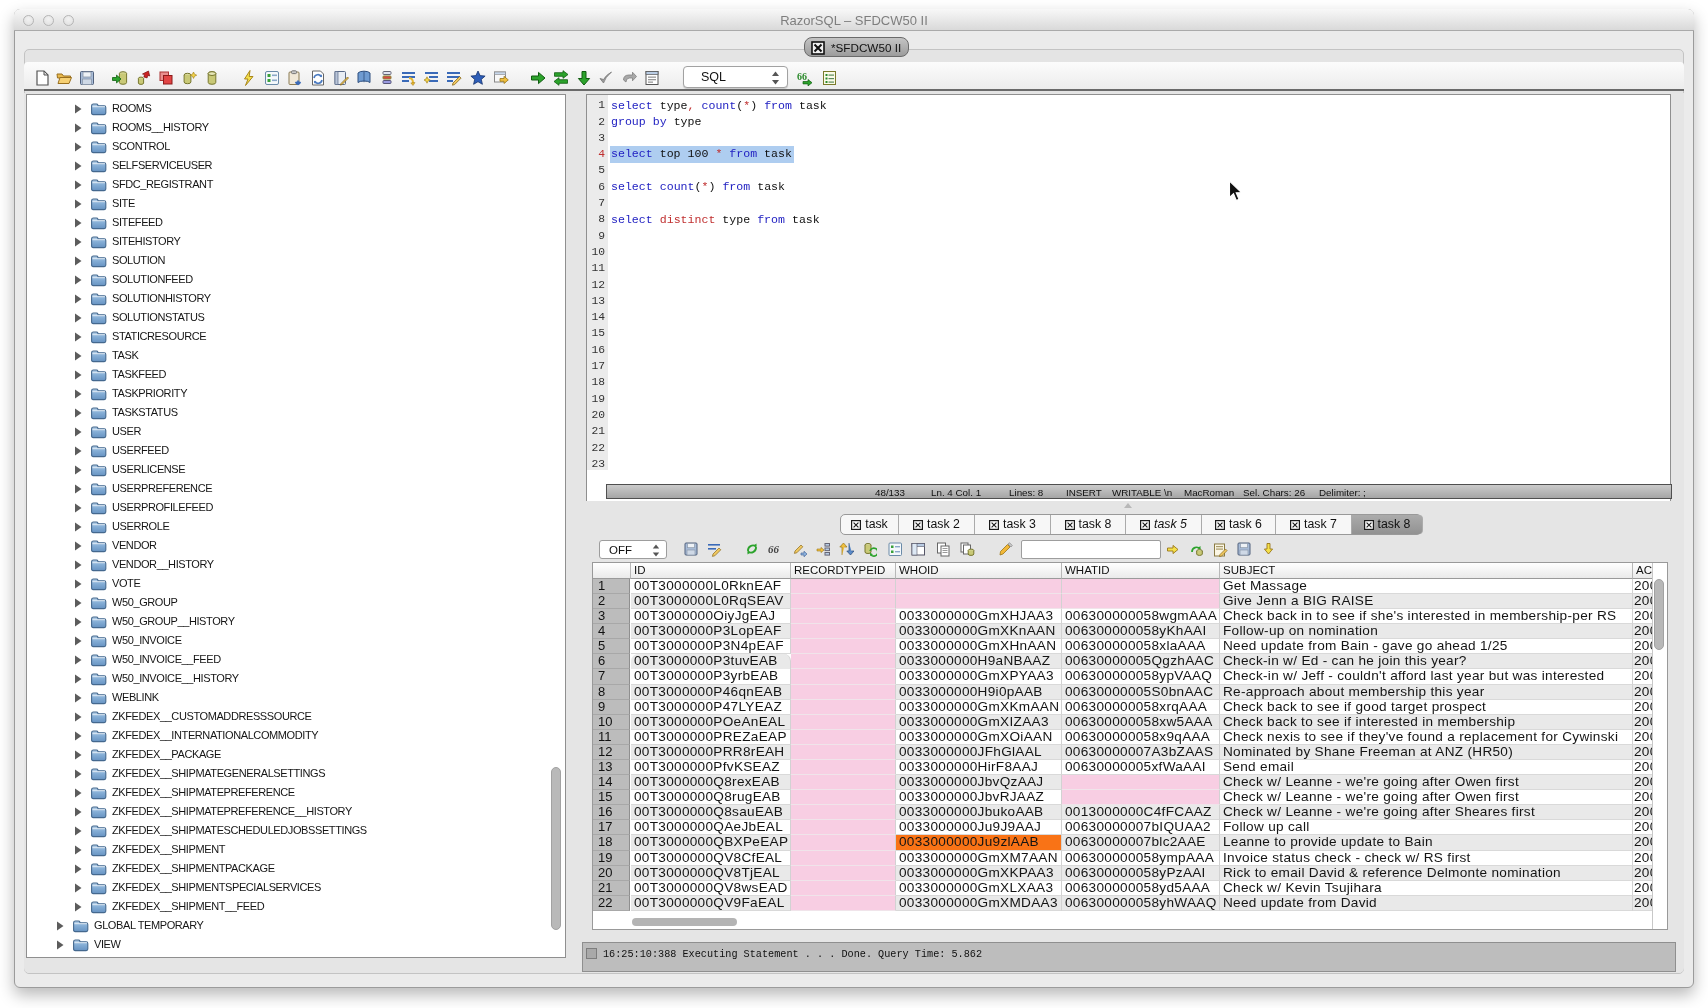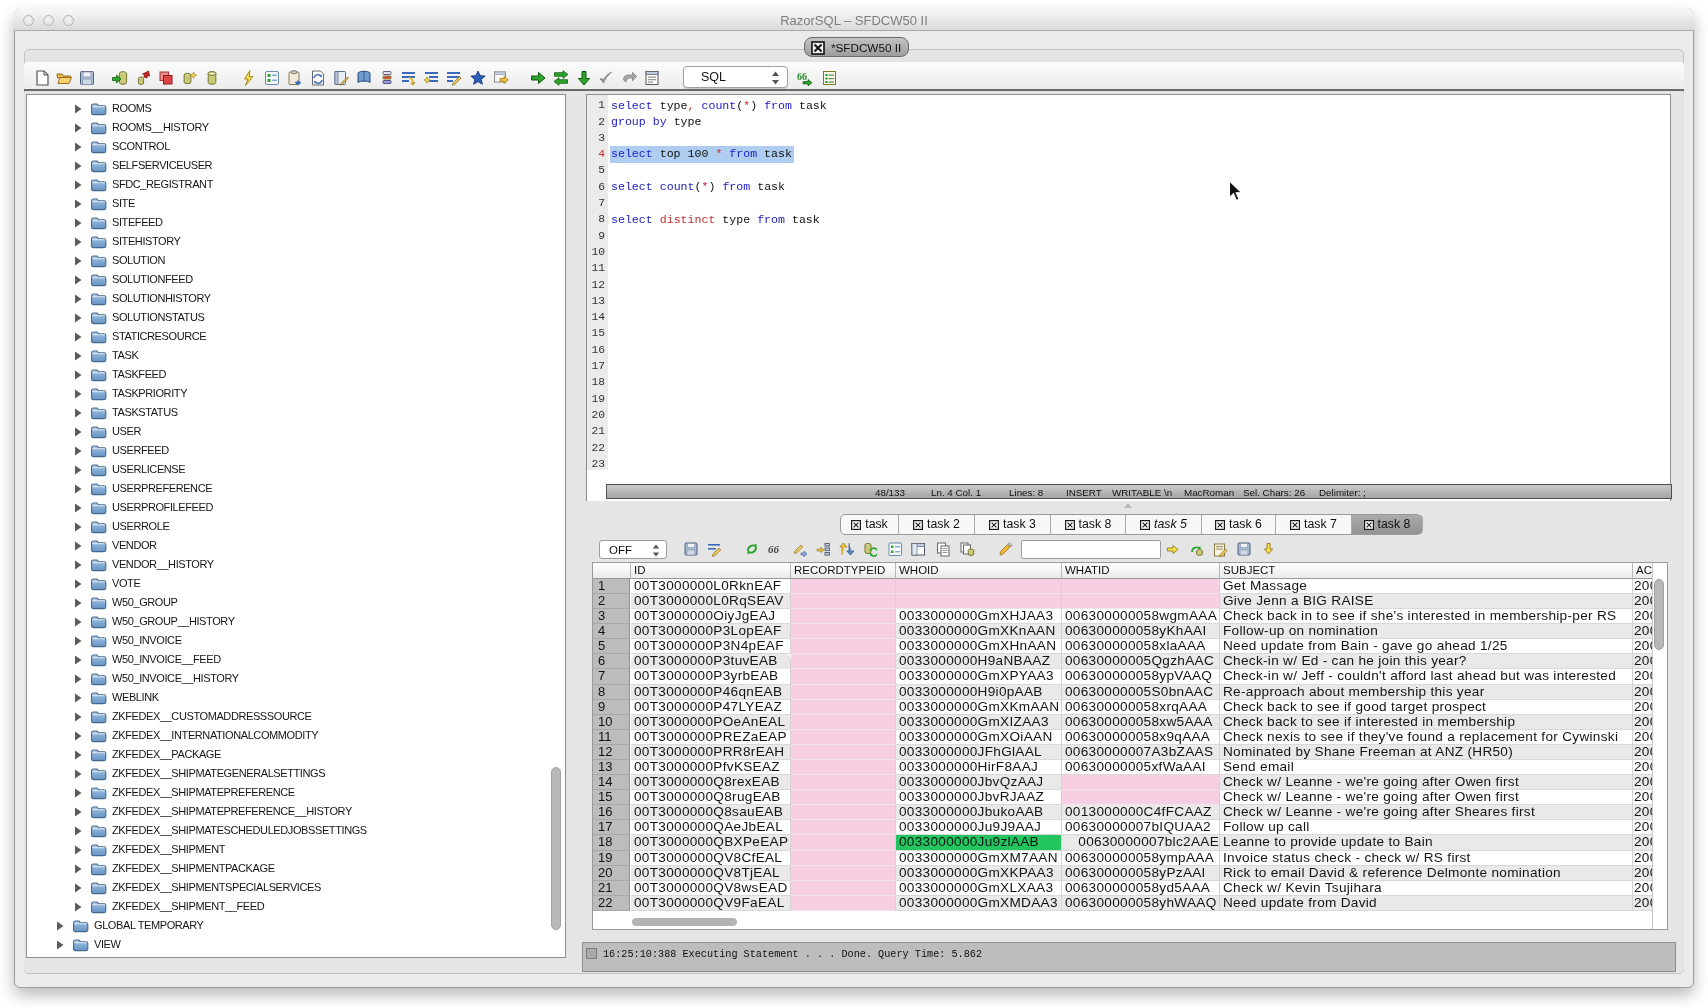--- a/index.html
+++ b/index.html
@@ -1115,21 +1115,21 @@
 <div class="cell" style="left:791px;top:654px;width:105px;height:15px;background:#f8cee3;border-bottom-color:#f0e4ea;"></div>
 <div class="cell" style="left:896px;top:654px;width:166px;height:15px;background:#e9e9e9;">0033000000H9aNBAAZ</div>
 <div class="cell" style="left:1062px;top:654px;width:158px;height:15px;background:#e9e9e9;">00630000005QgzhAAC</div>
 <div class="cell" style="left:1220px;top:654px;width:413px;height:15px;background:#e9e9e9;">Check-in w/ Ed - can he join this year?</div>
 <div class="cell" style="left:1633px;top:654px;width:20px;height:15px;background:#e9e9e9;padding-left:1px;">2006</div>
 <div class="rnum" style="left:593px;top:669px;width:37px;height:16px;">7</div>
 <div class="cell" style="left:631px;top:669px;width:160px;height:16px;background:#ffffff;">00T3000000P3yrbEAB</div>
 <div class="cell" style="left:791px;top:669px;width:105px;height:16px;background:#f8cee3;border-bottom-color:#f0e4ea;"></div>
 <div class="cell" style="left:896px;top:669px;width:166px;height:16px;background:#ffffff;">0033000000GmXPYAA3</div>
 <div class="cell" style="left:1062px;top:669px;width:158px;height:16px;background:#ffffff;">006300000058ypVAAQ</div>
-<div class="cell" style="left:1220px;top:669px;width:413px;height:16px;background:#ffffff;">Check-in w/ Jeff - couldn't afford last ahead but was interested</div>
+<div class="cell" style="left:1220px;top:669px;width:413px;height:16px;background:#ffffff;">Check-in w/ Jeff - couldn't afford last year but was interested</div>
 <div class="cell" style="left:1633px;top:669px;width:20px;height:16px;background:#ffffff;padding-left:1px;">2006</div>
 <div class="rnum" style="left:593px;top:685px;width:37px;height:15px;">8</div>
 <div class="cell" style="left:631px;top:685px;width:160px;height:15px;background:#e9e9e9;">00T3000000P46qnEAB</div>
 <div class="cell" style="left:791px;top:685px;width:105px;height:15px;background:#f8cee3;border-bottom-color:#f0e4ea;"></div>
 <div class="cell" style="left:896px;top:685px;width:166px;height:15px;background:#e9e9e9;">0033000000H9i0pAAB</div>
 <div class="cell" style="left:1062px;top:685px;width:158px;height:15px;background:#e9e9e9;">00630000005S0bnAAC</div>
 <div class="cell" style="left:1220px;top:685px;width:413px;height:15px;background:#e9e9e9;">Re-approach about membership this year</div>
 <div class="cell" style="left:1633px;top:685px;width:20px;height:15px;background:#e9e9e9;padding-left:1px;">2006</div>
 <div class="rnum" style="left:593px;top:700px;width:37px;height:15px;">9</div>
 <div class="cell" style="left:631px;top:700px;width:160px;height:15px;background:#ffffff;">00T3000000P47LYEAZ</div>
@@ -1190,22 +1190,22 @@
 <div class="rnum" style="left:593px;top:820px;width:37px;height:15px;">17</div>
 <div class="cell" style="left:631px;top:820px;width:160px;height:15px;background:#ffffff;">00T3000000QAeJbEAL</div>
 <div class="cell" style="left:791px;top:820px;width:105px;height:15px;background:#f8cee3;border-bottom-color:#f0e4ea;"></div>
 <div class="cell" style="left:896px;top:820px;width:166px;height:15px;background:#ffffff;">0033000000Ju9J9AAJ</div>
 <div class="cell" style="left:1062px;top:820px;width:158px;height:15px;background:#ffffff;">00630000007bIQUAA2</div>
 <div class="cell" style="left:1220px;top:820px;width:413px;height:15px;background:#ffffff;">Follow up call</div>
 <div class="cell" style="left:1633px;top:820px;width:20px;height:15px;background:#ffffff;padding-left:1px;">2006</div>
 <div class="rnum" style="left:593px;top:835px;width:37px;height:16px;">18</div>
 <div class="cell" style="left:631px;top:835px;width:160px;height:16px;background:#e9e9e9;">00T3000000QBXPeEAP</div>
 <div class="cell" style="left:791px;top:835px;width:105px;height:16px;background:#f8cee3;border-bottom-color:#f0e4ea;"></div>
-<div class="cell" style="left:896px;top:835px;width:166px;height:16px;background:#22c55e;">0033000000Ju9zlAAB</div>
-<div class="cell" style="left:1062px;top:835px;width:158px;height:16px;background:#e9e9e9;text-align:right;">00630000007blc2AAE</div>
+<div class="cell" style="left:896px;top:835px;width:166px;height:16px;background:#f97316;">0033000000Ju9zlAAB</div>
+<div class="cell" style="left:1062px;top:835px;width:158px;height:16px;background:#e9e9e9;">00630000007blc2AAE</div>
 <div class="cell" style="left:1220px;top:835px;width:413px;height:16px;background:#e9e9e9;">Leanne to provide update to Bain</div>
 <div class="cell" style="left:1633px;top:835px;width:20px;height:16px;background:#e9e9e9;padding-left:1px;">2006</div>
 <div class="rnum" style="left:593px;top:851px;width:37px;height:15px;">19</div>
 <div class="cell" style="left:631px;top:851px;width:160px;height:15px;background:#ffffff;">00T3000000QV8CfEAL</div>
 <div class="cell" style="left:791px;top:851px;width:105px;height:15px;background:#f8cee3;border-bottom-color:#f0e4ea;"></div>
 <div class="cell" style="left:896px;top:851px;width:166px;height:15px;background:#ffffff;">0033000000GmXM7AAN</div>
 <div class="cell" style="left:1062px;top:851px;width:158px;height:15px;background:#ffffff;">006300000058ympAAA</div>
 <div class="cell" style="left:1220px;top:851px;width:413px;height:15px;background:#ffffff;">Invoice status check - check w/ RS first</div>
 <div class="cell" style="left:1633px;top:851px;width:20px;height:15px;background:#ffffff;padding-left:1px;">2006</div>
 <div class="rnum" style="left:593px;top:866px;width:37px;height:15px;">20</div>

